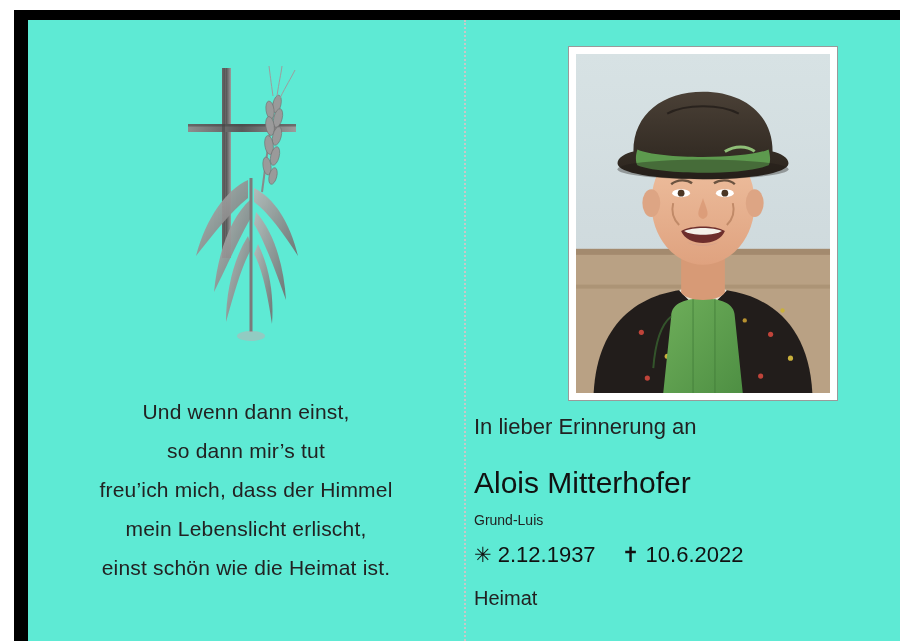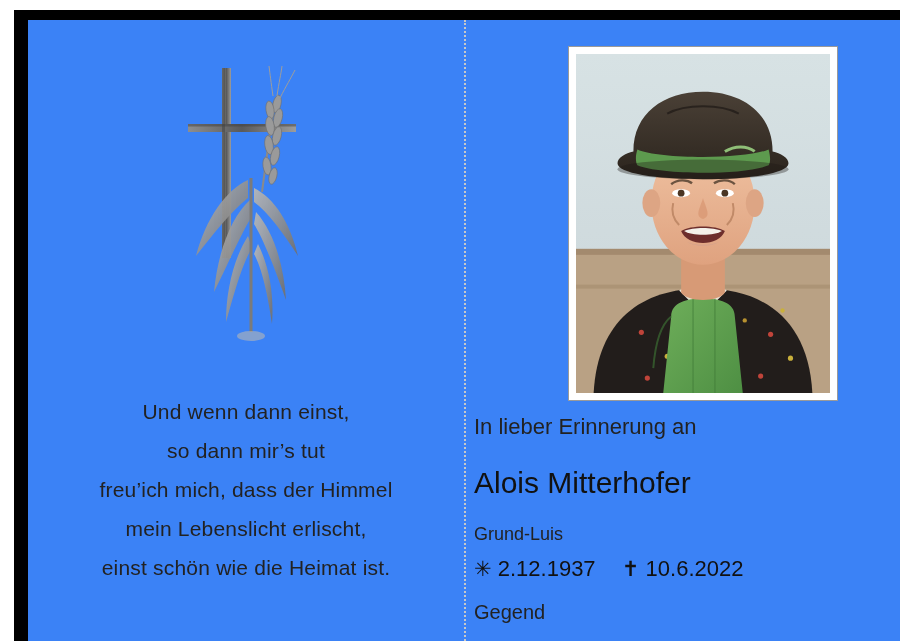--- a/index.html
+++ b/index.html
@@ -39,21 +39,21 @@
   .frame-bottom { left: 0; bottom: 0; width: 900px; height: 10px; }
   .frame-left { left: 0; top: 0; width: 14px; height: 641px; }
   .frame-right { right: 0; top: 0; width: 14px; height: 641px; }
 
   .page {
     position: absolute;
     left: 14px;
     top: 10px;
     width: 872px;
     height: 621px;
-    background: #3b82f6;
+    background: #5eead4;
   }
 
   
   .fold-line {
     position: absolute;
     left: 436px;
     top: 0;
     width: 0;
     height: 621px;
     border-left: 2px dotted #c8c8c8;
@@ -130,24 +130,24 @@
     line-height: 30px;
     color: #222222;
   }
   .mem-name {
     font-size: 30px;
     line-height: 42px;
     color: #111111;
     margin-top: 20px;
   }
   .mem-nick {
-    font-size: 18px;
+    font-size: 14px;
     line-height: 32px;
     color: #222222;
-    margin-top: 14px;
+    margin-top: 0;
   }
   .mem-dates {
     font-size: 22px;
     line-height: 36px;
     color: #111111;
     margin-top: 1px;
     white-space: nowrap;
   }
   .mem-dates .sym { font-size: 21px; }
   .mem-dates .gap { display: inline-block; width: 14px; }
@@ -328,19 +328,19 @@
         <div class="mem-intro">In lieber Erinnerung an</div>
         <div class="mem-name">Alois Mitterhofer</div>
         <div class="mem-nick">Grund-Luis</div>
         <div class="mem-dates">
           <span class="sym">✳</span>
           <span>2.12.1937</span>
           <span class="gap"></span>
           <span class="sym">✝</span>
           <span>10.6.2022</span>
         </div>
-        <div class="mem-place">Gegend</div>
+        <div class="mem-place">Heimat</div>
       </div>
 
     </div>
 
   </div>
 </div>
 
 </body></html>

